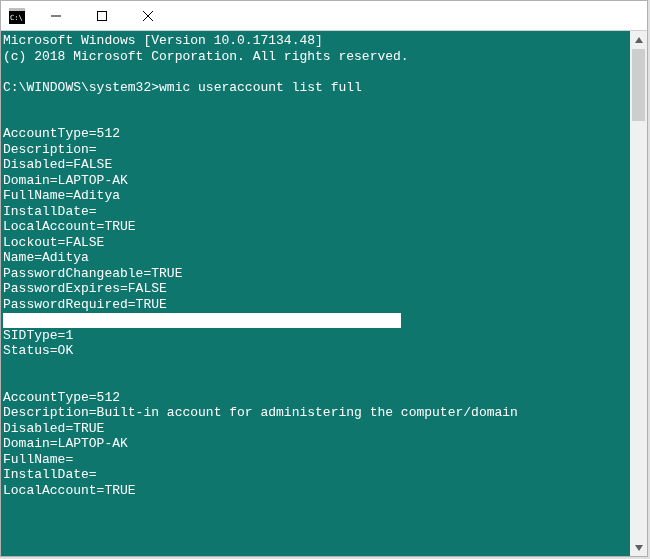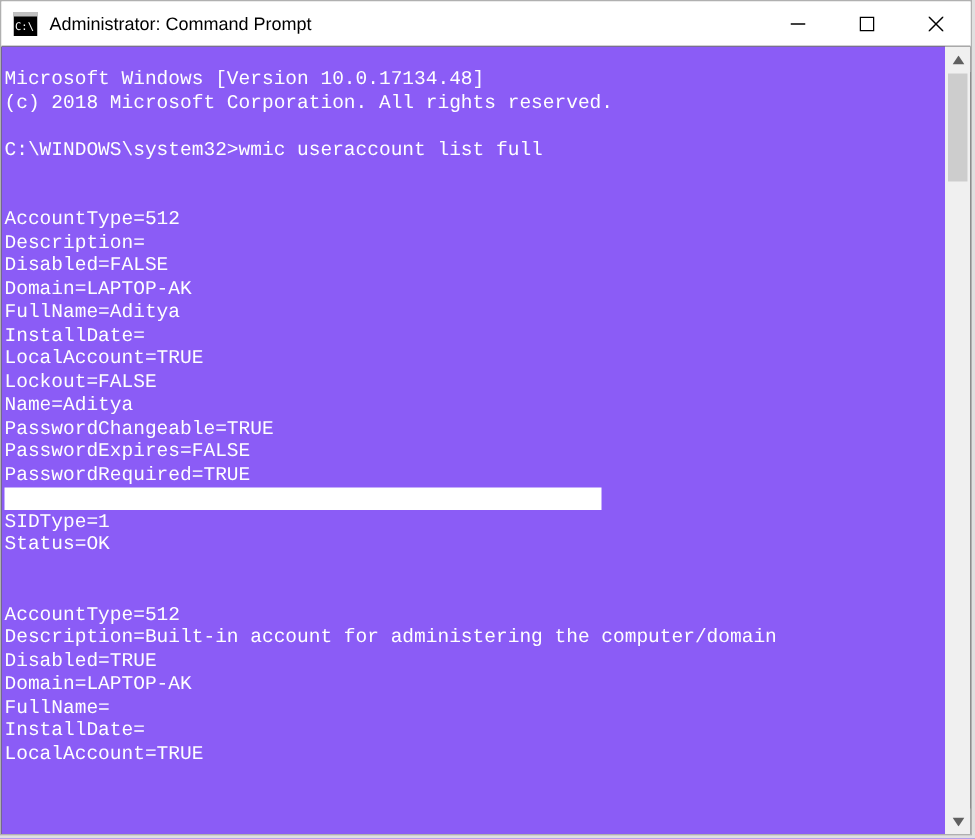--- a/index.html
+++ b/index.html
@@ -56,27 +56,27 @@
     }
     .win-btn svg { width: 10px; height: 10px; }
     .terminal-wrap {
       flex: 1;
       display: flex;
       background: #000;
       overflow: hidden;
     }
     .terminal {
       flex: 1;
-      background: #8b5cf6;
+      background: #0f766e;
       color: #fff;
       font-family: 'Consolas', 'Courier New', monospace;
       font-size: 13px;
       line-height: 15.5px;
       white-space: pre;
-      padding: 14px 0 2px 2px;
+      padding: 2px 0 2px 2px;
       overflow: hidden;
     }
     .terminal-line { min-height: 15.5px; }
     .redacted {
       display: inline-block;
       background: #fff;
       height: 15px;
       width: 398px;
       vertical-align: bottom;
     }
@@ -113,21 +113,20 @@
 
 <div class="window">
   <div class="titlebar">
     <span class="title-icon">
       <svg viewBox="0 0 16 16">
         <rect x="0" y="0" width="16" height="16" fill="#000"></rect>
         <rect x="0" y="0" width="16" height="3" fill="#c0c0c0"></rect>
         <text x="1" y="12" font-size="7" fill="#fff" font-family="monospace">C:\</text>
       </svg>
     </span>
-    <span class="title-text">Administrator: Command Prompt</span>
     <div class="window-controls">
       <button class="win-btn">
         <svg viewBox="0 0 10 10">
             <line x1="0" y1="5" x2="10" y2="5" stroke="#000" stroke-width="1"></line>
           </svg>
       </button>
       <button class="win-btn">
         <svg viewBox="0 0 10 10">
             <rect x="0.5" y="0.5" width="9" height="9" fill="none" stroke="#000" stroke-width="1"></rect>
           </svg>

